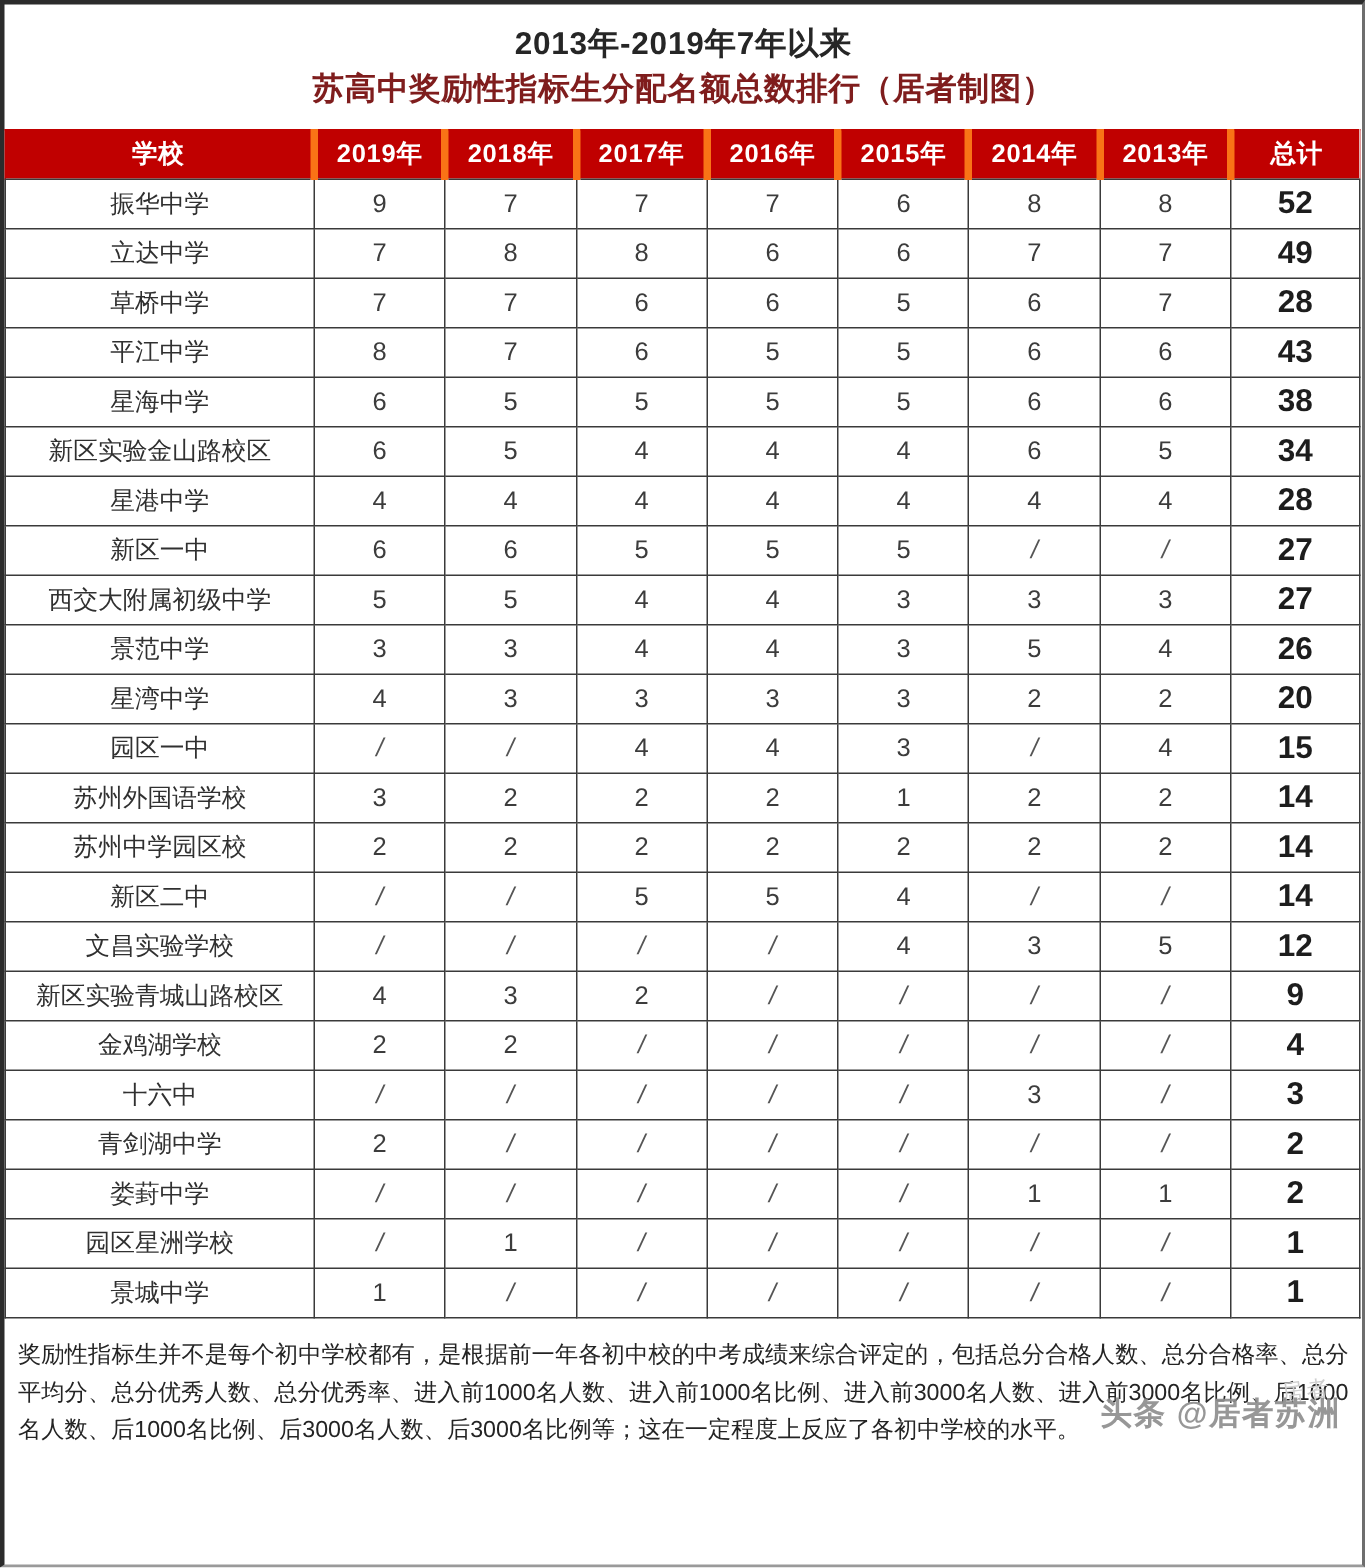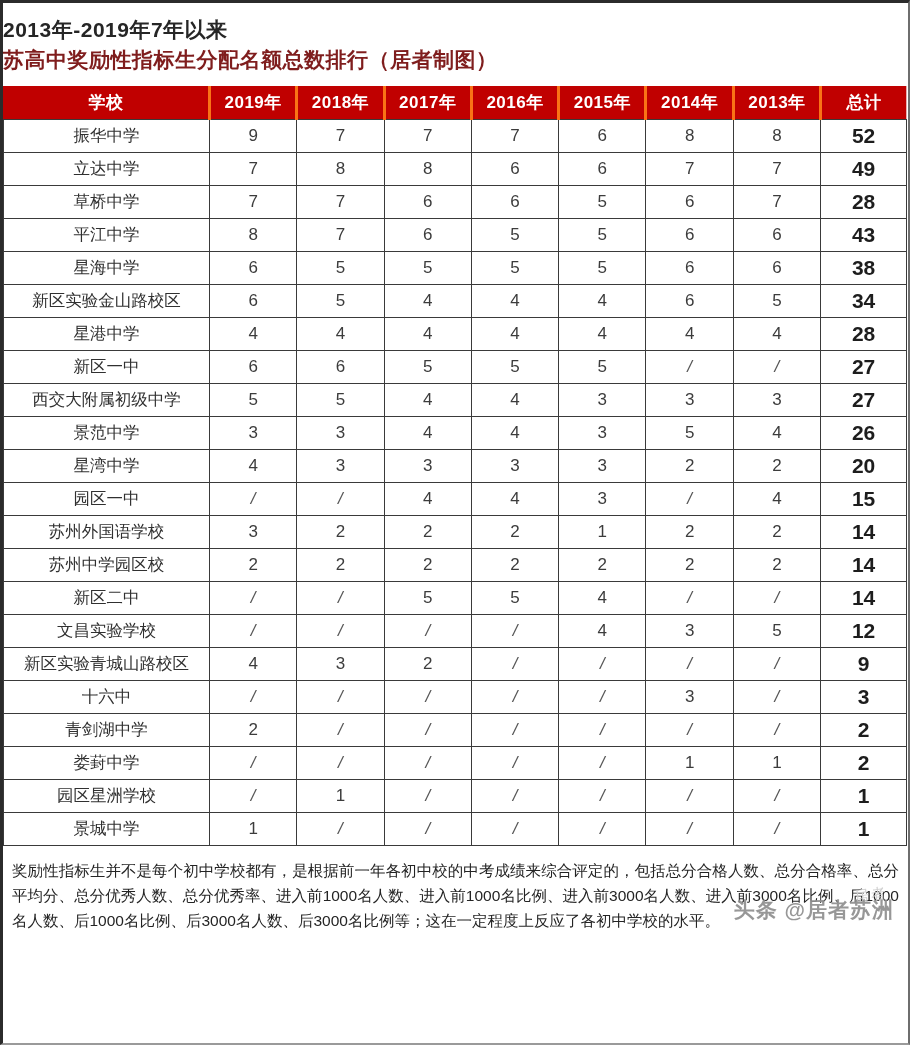--- a/index.html
+++ b/index.html
@@ -23,21 +23,21 @@
     border-left: 3px solid #2b2b2b;
     border-right: 2px solid #6e6e6e;
     border-bottom: 2px solid #9a9a9a;
     background: #ffffff;
     position: relative;
   }
 
   
   .title-block {
     padding: 12px 0 10px 0;
-    text-align: left;
+    text-align: center;
   }
   .title-line1 {
     font-size: 21px;
     font-weight: bold;
     color: #262626;
     letter-spacing: 0.5px;
     line-height: 1.45;
   }
   .title-line2 {
     font-size: 21px;
@@ -65,24 +65,24 @@
   table.rank-table thead th {
     background: #C00000;
     color: #ffffff;
     font-size: 17px;
     font-weight: bold;
     border-color: #C00000;
     border-bottom: 1px solid #3a3a3a;
     letter-spacing: 0.5px;
   }
   table.rank-table thead th.col-school {
-    border-right: 1px solid #000000;
+    border-right: 4px solid #000000;
   }
   table.rank-table thead th.sep {
-    border-left: 3px solid #f97316;
+    border-left: 5px solid #f97316;
     border-right: 1px solid #e4b0b0;
   }
   table.rank-table tbody td {
     font-size: 17px;
     color: #3c3c3c;
     font-weight: normal;
   }
   table.rank-table tbody td.school {
     font-size: 16.5px;
     color: #303030;
@@ -351,20 +351,31 @@
           <td>4</td>
           <td>3</td>
           <td>2</td>
           <td class="slash">/</td>
           <td class="slash">/</td>
           <td class="slash">/</td>
           <td class="slash">/</td>
           <td class="total">9</td>
         </tr>
         <tr>
+          <td class="school">金鸡湖学校</td>
+          <td>2</td>
+          <td>2</td>
+          <td class="slash">/</td>
+          <td class="slash">/</td>
+          <td class="slash">/</td>
+          <td class="slash">/</td>
+          <td class="slash">/</td>
+          <td class="total">4</td>
+        </tr>
+        <tr>
           <td class="school">十六中</td>
           <td class="slash">/</td>
           <td class="slash">/</td>
           <td class="slash">/</td>
           <td class="slash">/</td>
           <td class="slash">/</td>
           <td>3</td>
           <td class="slash">/</td>
           <td class="total">3</td>
         </tr>

